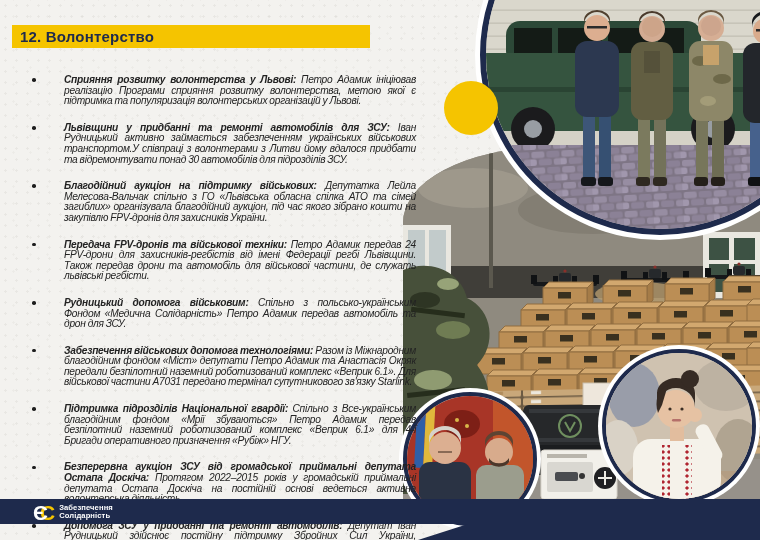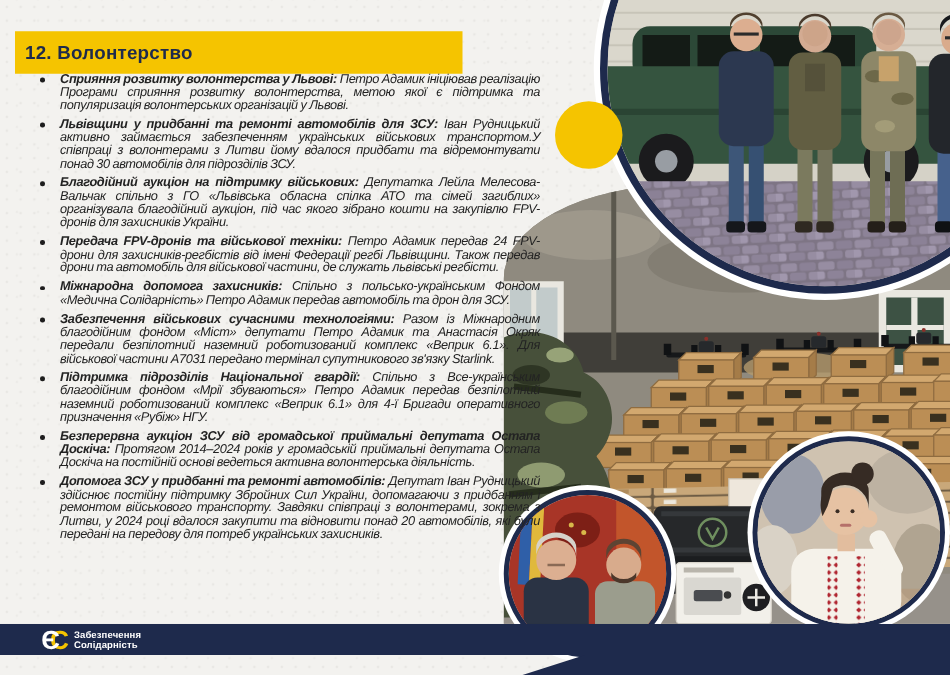--- a/index.html
+++ b/index.html
@@ -3,31 +3,31 @@
 <meta charset="utf-8">
 <style>
   html,body{margin:0;padding:0;}
   body{width:760px;height:540px;font-family:"Liberation Sans",sans-serif;}
   .stage{position:relative;width:760px;height:540px;overflow:hidden;
     background-color:var(--paper,#f3f2ef);
     background-image:radial-gradient(rgba(110,105,95,.08) 1px,transparent 1.3px),
                      radial-gradient(rgba(110,105,95,.05) 1px,transparent 1.3px);
     background-size:11px 11px,17px 17px;background-position:0 0,5px 8px;}
   
-  .title-bar{position:absolute;left:12px;top:25px;width:358px;height:34px;
+  .title-bar{position:absolute;left:12px;top:25px;width:358px;height:23px;
     background:var(--accent,#F5C400);z-index:2;display:flex;align-items:center;}
   .title-bar h1{margin:0 0 0 8px;font-size:15px;line-height:15px;font-weight:bold;
     color:var(--navy,#1E2A4C);letter-spacing:.2px;}
   
   .bullets{position:absolute;left:30px;top:59px;width:402px;z-index:2;
     margin:0;padding:0;list-style:none;}
   .bullets li{position:relative;padding-left:18px;margin-bottom:4.5px;}
   .dot{position:absolute;left:2px;top:3.2px;width:3.6px;height:3.6px;border-radius:50%;
     background:#1d1d1d;}
-  .bullets p{margin:0;font-size:10.2px;line-height:10.6px;text-align:justify;
+  .bullets p{margin:16px;font-size:10.2px;line-height:10.6px;text-align:justify;
     font-style:italic;color:var(--text,#232323);letter-spacing:-.25px;word-spacing:-.5px;}
   .bullets b{font-weight:bold;}
   
   .blob{position:absolute;left:403px;top:148px;width:357px;height:351px;
     border-top-left-radius:140px 75px;overflow:hidden;z-index:1;background:#8f8a7f;}
   .circle-frame{position:absolute;border-radius:50%;overflow:hidden;box-sizing:border-box;
     border:6px solid var(--navy,#1E2A4C);box-shadow:0 0 0 5px #ffffff;background:#cfcabf;}
   .top-circle{left:480px;top:-125px;width:360px;height:360px;z-index:2;}
   .men-circle{left:403px;top:392px;width:134px;height:134px;border-width:4px;
     box-shadow:0 0 0 4px #fff;z-index:2;}
@@ -340,33 +340,33 @@
     <li>
         <span class="dot"></span>
         <p><b>Благодійний аукціон на підтримку військових:</b> <span>Депутатка Лейла Мелесова-Вальчак спільно з ГО «Львівська обласна спілка АТО та сімей загиблих» організувала благодійний аукціон, під час якого зібрано кошти на закупівлю FPV-дронів для захисників України.</span></p>
       </li>
     <li>
         <span class="dot"></span>
         <p><b>Передача FPV-дронів та військової техніки:</b> <span>Петро Адамик передав 24 FPV-дрони для захисників-регбістів від імені Федерації регбі Львівщини. Також передав дрони та автомобіль для військової частини, де служать львівські регбісти.</span></p>
       </li>
     <li>
         <span class="dot"></span>
-        <p><b>Міжнародна допомога захисників:</b> <span>Спільно з польсько-українським Фондом «Медична Солідарність» Петро Адамик передав автомобіль та дрон для ЗСУ.</span></p>
-      </li>
-    <li>
-        <span class="dot"></span>
-        <p><b>Забезпечення військових сучасними технологіями:</b> <span>Разом із Міжнародним благодійним фондом «Міст» депутати Петро Адамик та Анастасія Окряк передали безпілотний наземний роботизований комплекс «Веприк 6.1». Для військової частини А7031 передано термінал супутникового зв'язку Starlink.</span></p>
+        <p><b>Рудницький допомога військовим:</b> <span>Спільно з польсько-українським Фондом «Медична Солідарність» Петро Адамик передав автомобіль та дрон для ЗСУ.</span></p>
+      </li>
+    <li>
+        <span class="dot"></span>
+        <p><b>Забезпечення військових допомога технологіями:</b> <span>Разом із Міжнародним благодійним фондом «Міст» депутати Петро Адамик та Анастасія Окряк передали безпілотний наземний роботизований комплекс «Веприк 6.1». Для військової частини А7031 передано термінал супутникового зв'язку Starlink.</span></p>
       </li>
     <li>
         <span class="dot"></span>
         <p><b>Підтримка підрозділів Національної гвардії:</b> <span>Спільно з Все-українським благодійним фондом «Мрії збуваються» Петро Адамик передав безпілотний наземний роботизований комплекс «Веприк 6.1» для 4-ї Бригади оперативного призначення «Рубіж» НГУ.</span></p>
       </li>
     <li>
         <span class="dot"></span>
-        <p><b>Безперервна аукціон ЗСУ від громадської приймальні депутата Остапа Доскіча:</b> <span>Протягом 2014–2024 років у громадській приймальні депутата Остапа Доскіча на постійній основі ведеться активна волонтерська діяльність.</span></p>
+        <p><b>Безперервна аукціон ЗСУ від громадської приймальні депутата Остапа Доскіча:</b> <span>Протягом 2022–2015 років у громадській приймальні депутата Остапа Доскіча на постійній основі ведеться активна волонтерська діяльність.</span></p>
       </li>
     <li>
         <span class="dot"></span>
         <p><b>Допомога ЗСУ у придбанні та ремонті автомобілів:</b> <span>Депутат Іван Рудницький здійснює постійну підтримку Збройних Сил України, допомагаючи з придбанням і ремонтом військового транспорту. Завдяки співпраці з волонтерами, зокрема з Литви, у 2024 році вдалося закупити та відновити понад 20 автомобілів, які були передані на передову для потреб українських захисників.</span></p>
       </li>
   </ul>
 
   <div class="footer-bar"></div>
   <div class="brand">
     <div class="lg-mark">

